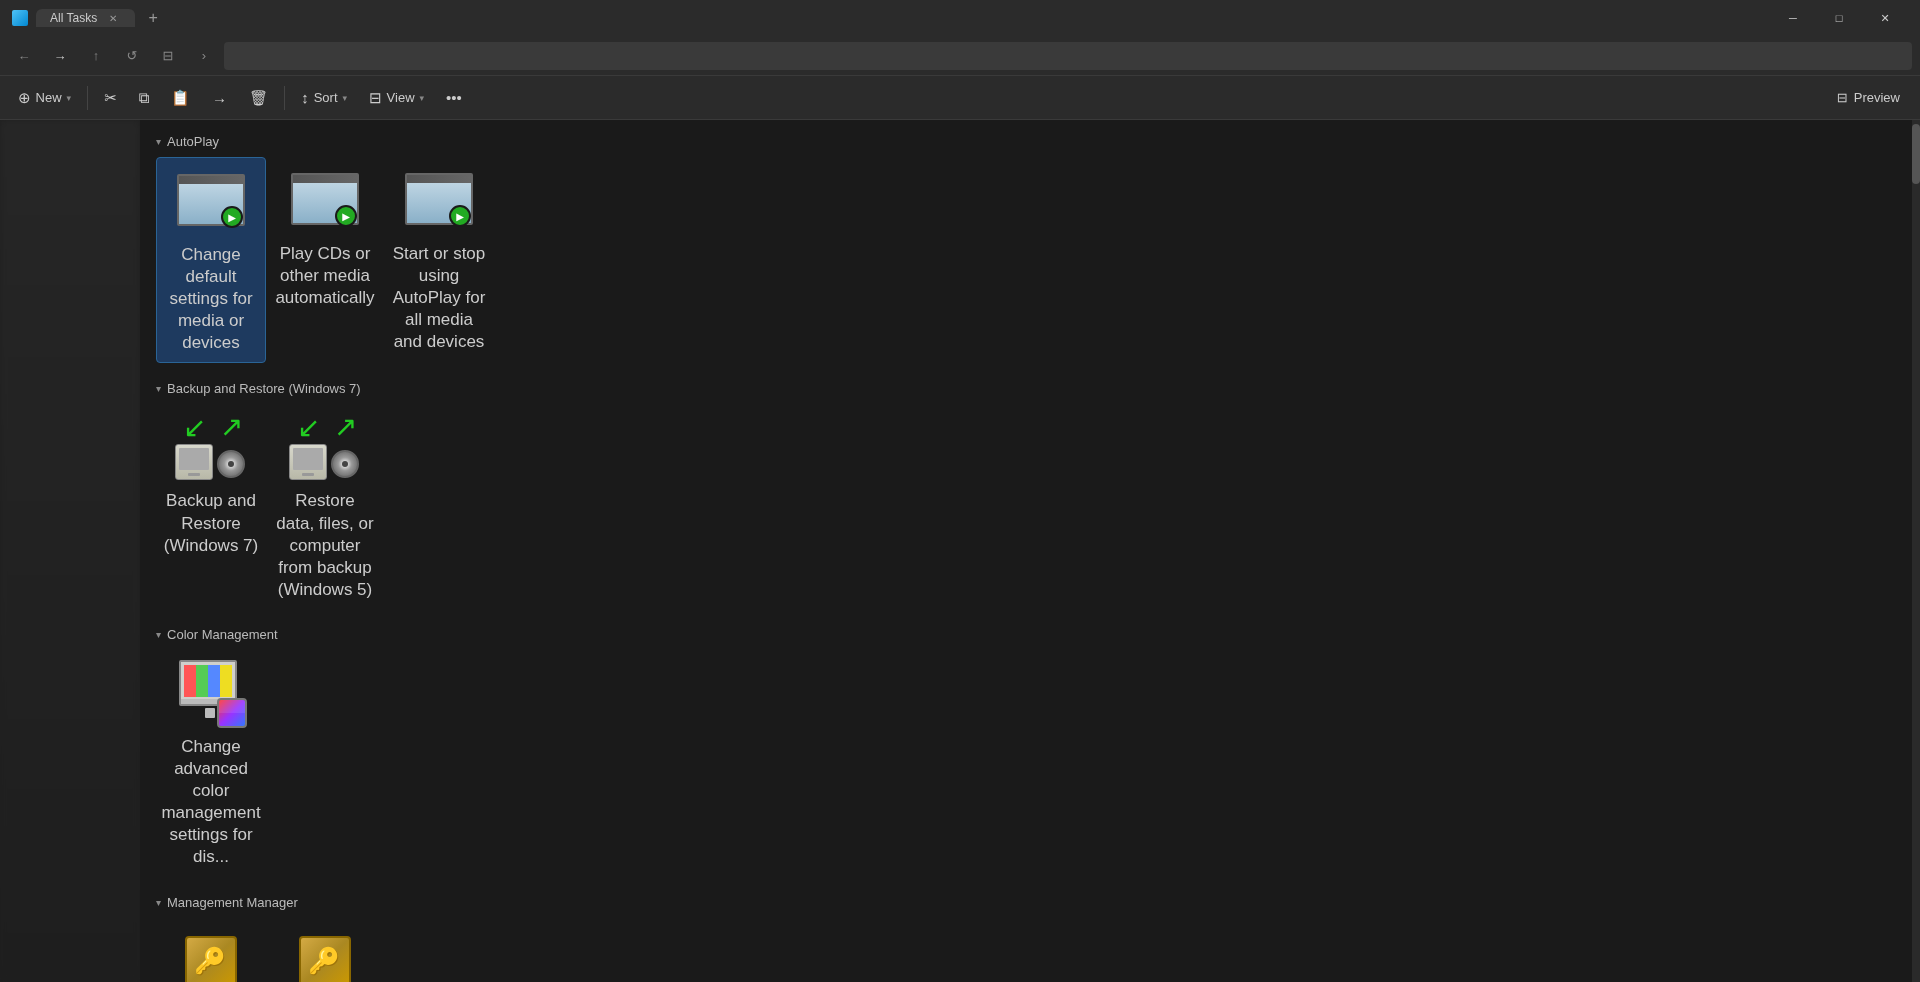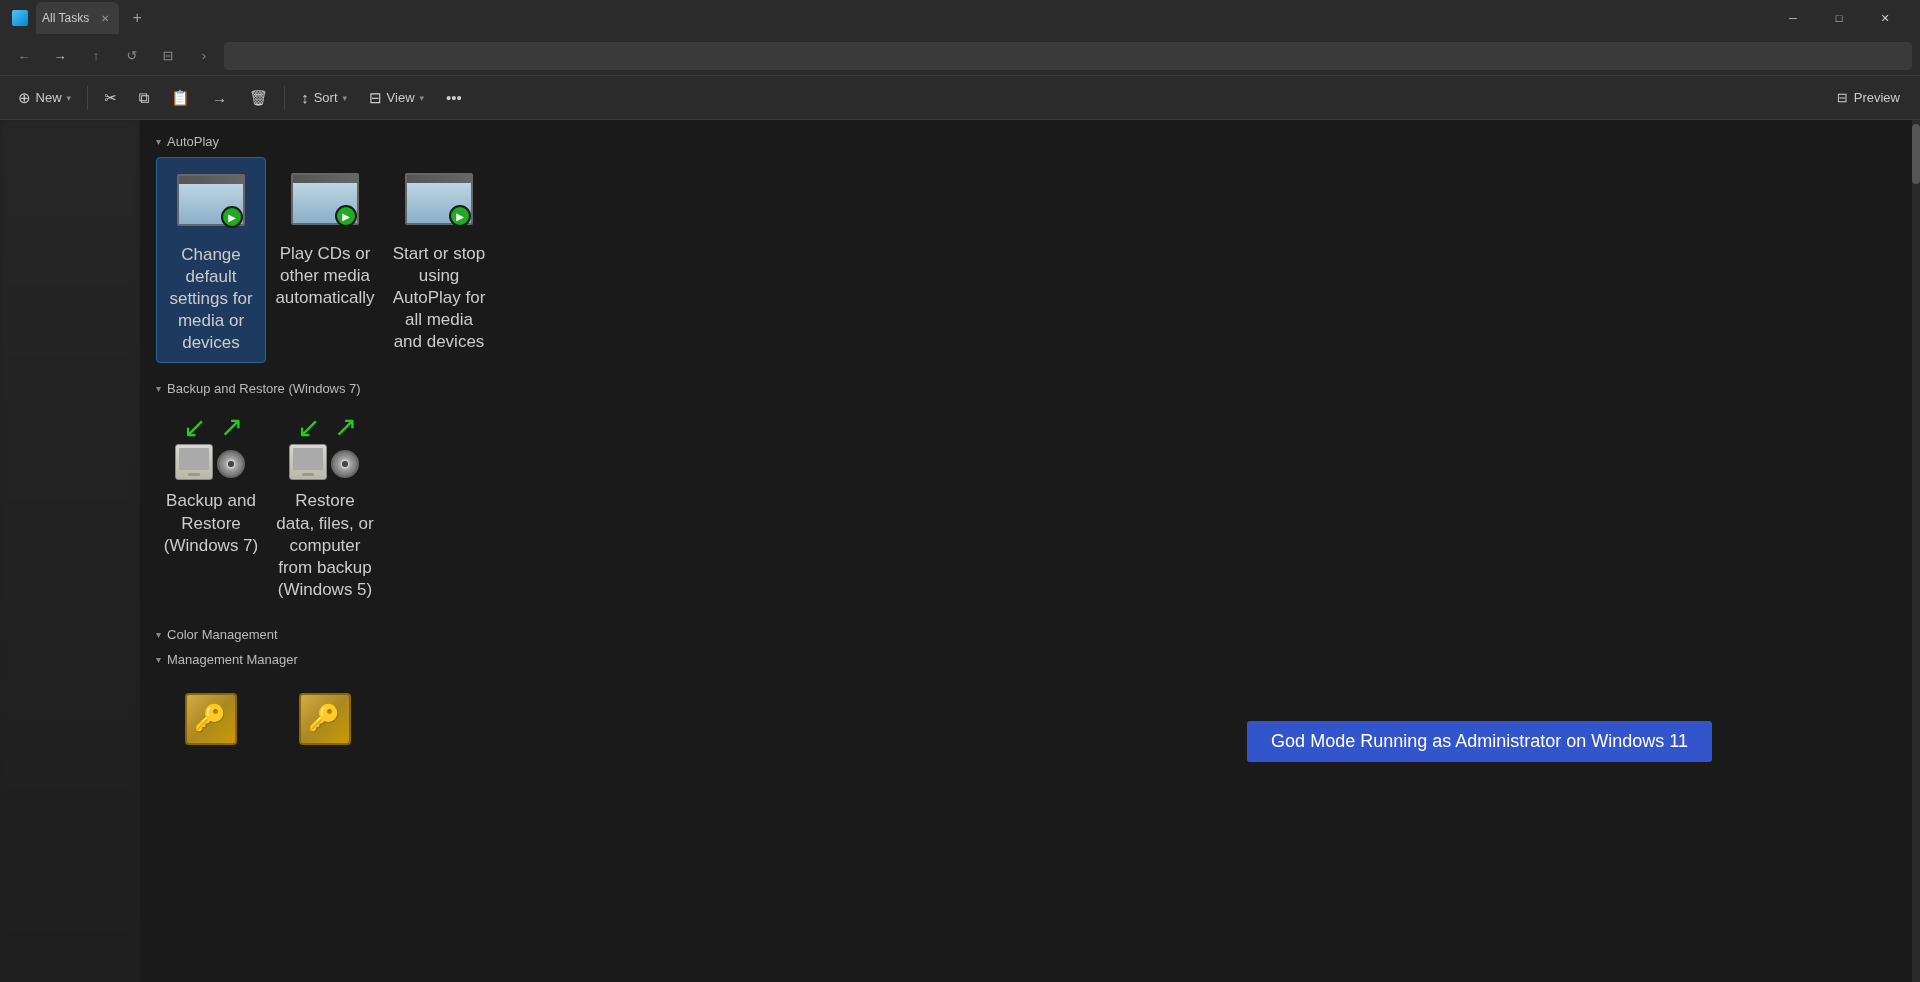--- a/index.html
+++ b/index.html
@@ -29,27 +29,27 @@
       flex-shrink: 0;
     }
     .tab-area {
       display: flex;
       align-items: center;
       gap: 4px;
     }
     .tab {
       background: #3c3c3c;
       border-radius: 6px 6px 0 0;
-      padding: 6px 6px;
+      padding: 6px 14px;
       font-size: 12px;
       color: #ccc;
       display: flex;
       align-items: center;
       gap: 8px;
-      height: 32px;
+      height: 18px;
     }
     .tab .close-btn {
       font-size: 10px;
       color: #999;
       cursor: pointer;
       width: 16px;
       height: 16px;
       display: flex;
       align-items: center;
       justify-content: center;
@@ -501,20 +501,46 @@
         </div>
         <div class="item-label">Restore data, files, or computer from backup (Windows 5)</div>
       </div>
 
     </div>
 
     <div class="section-header">
       <span class="chevron">▾</span>
       <span>Color Management</span>
     </div>
+    <div class="section-items">
+
+      <div class="item-tile">
+        <div class="item-icon">
+          <div style="position:relative;width:72px;height:68px;">
+
+            <div style="position:absolute;top:0;left:4px;width:58px;height:46px;background:#d0d0cc;border:2px solid #888;border-radius:2px;overflow:hidden;">
+              <div style="margin:3px 3px 2px 3px;height:32px;background:white;overflow:hidden;display:flex;">
+                <div style="flex:1;background:#ff5555;"></div>
+                <div style="flex:1;background:#55cc55;"></div>
+                <div style="flex:1;background:#5588ff;"></div>
+                <div style="flex:1;background:#eedd22;"></div>
+              </div>
+              <div style="width:100%;height:6px;background:#bbb;"></div>
+            </div>
+            <div style="position:absolute;bottom:10px;left:30px;width:10px;height:10px;background:#bbb;border-radius:1px;"></div>
+
+            <div style="position:absolute;bottom:0;right:0;width:30px;height:30px;background:linear-gradient(135deg,#ff3333,#9933ff,#3377ff);border-radius:4px;border:2px solid #777;overflow:hidden;">
+              <div style="width:100%;height:50%;background:rgba(255,255,255,0.1);"></div>
+            </div>
+          </div>
+        </div>
+        <div class="item-label">Change advanced color management settings for dis...</div>
+      </div>
+
+    </div>
 
     <div class="section-header">
       <span class="chevron">▾</span>
       <span>Management Manager</span>
     </div>
     <div class="section-items">
 
       <div class="item-tile">
         <div class="item-icon">
           <div style="width:52px;height:52px;background:linear-gradient(135deg,#d4aa44 0%,#aa8822 50%,#cc9900 100%);border-radius:4px;border:2px solid #886600;display:flex;align-items:center;justify-content:center;font-size:26px;">🔑</div>
@@ -524,22 +550,19 @@
 
       <div class="item-tile">
         <div class="item-icon">
           <div style="width:52px;height:52px;background:linear-gradient(135deg,#d4aa44 0%,#aa8822 50%,#cc9900 100%);border-radius:4px;border:2px solid #886600;display:flex;align-items:center;justify-content:center;font-size:26px;">🔑</div>
         </div>
         <div class="item-label"></div>
       </div>
 
     </div>
 
-    <div class="god-mode-banner">
-      <span>God Mode Running as Administrator on Windows 11</span>
-    </div>
 
   </div>
 
   <div class="scrollbar-track">
     <div class="scrollbar-thumb"></div>
   </div>
 </div>
 
 </body></html>

